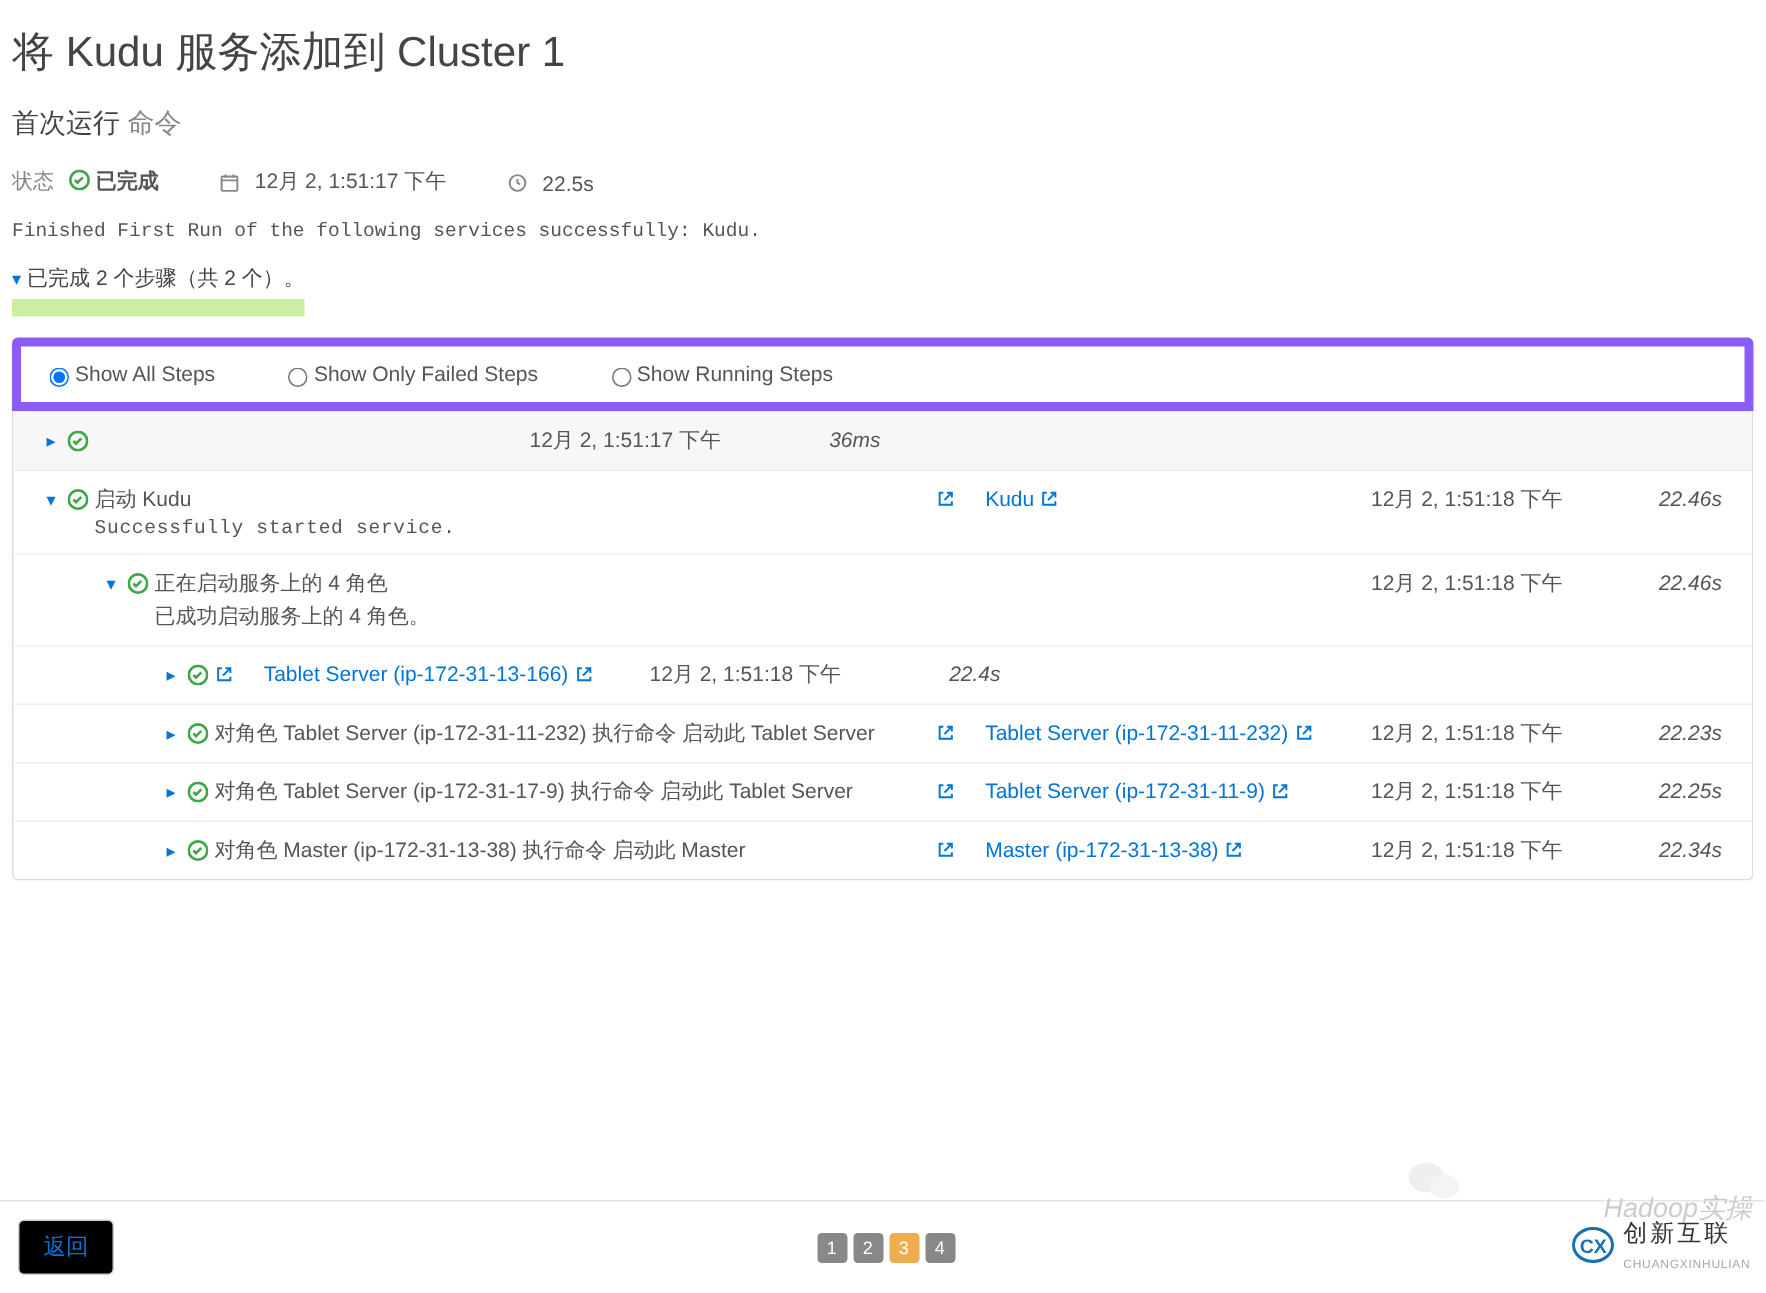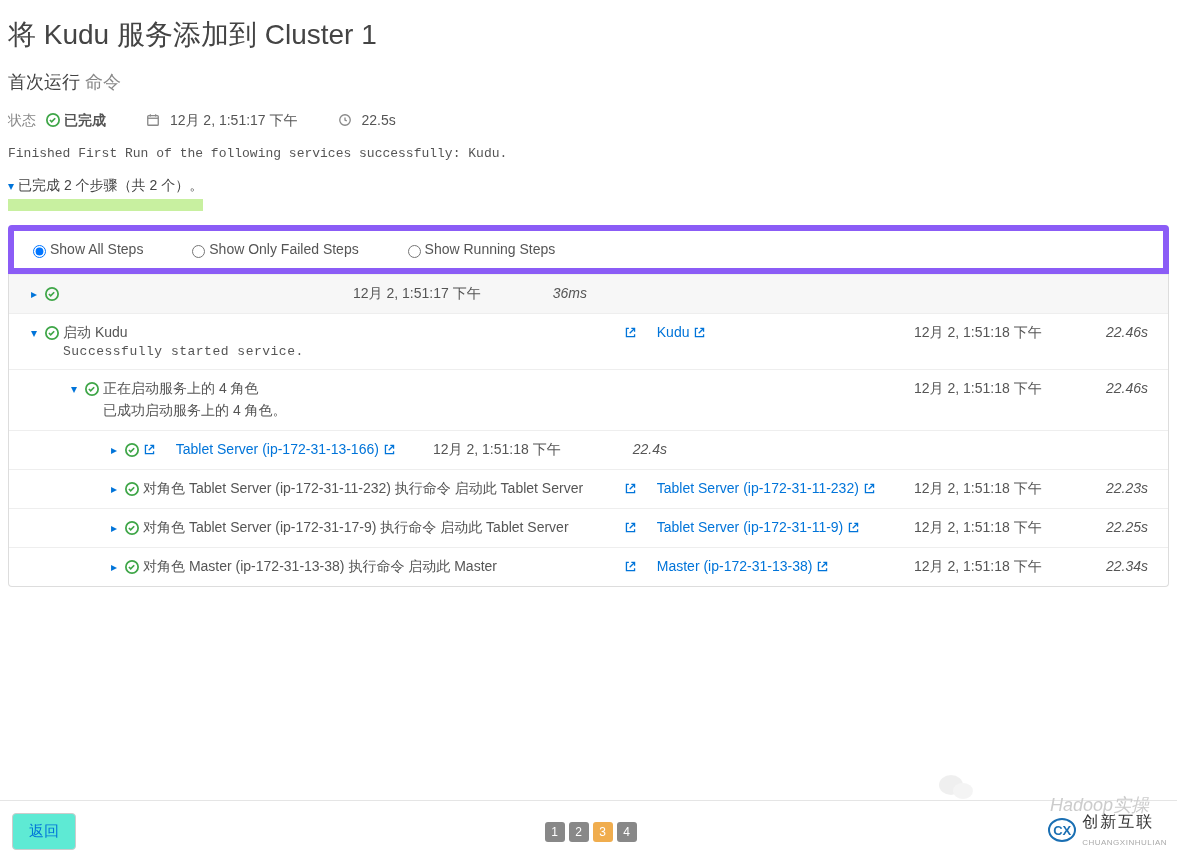--- a/index.html
+++ b/index.html
@@ -23,21 +23,21 @@
   .subtitle {
     font-size: 18px;
     color: #444;
     margin-bottom: 18px;
   }
   .subtitle .grey { color: #888; }
   .status-line {
     color: #555;
     margin-bottom: 16px;
     display: flex;
-    align-items: flex-start;
+    align-items: flex-end;
     gap: 10px;
   }
   .status-line .label-grey { color: #888; }
   .status-line .bold { font-weight: bold; }
   .mono {
     font-family: Menlo, Consolas, "Courier New", monospace;
     font-size: 13px;
     color: #555;
     white-space: pre;
   }
@@ -130,39 +130,39 @@
     display: flex;
     justify-content: space-between;
     align-items: center;
     background:#fff;
   }
   .btn-back {
     border: 1px solid #ccc;
     border-radius: 4px;
     padding: 8px 16px;
     color: #0074d9;
-    background: #5eead4;
+    background: #000000;
     font-size: 15px;
     cursor: pointer;
   }
   .pager { display: flex; gap: 4px; margin: 0 auto; }
   .pg {
     width: 20px; height: 20px;
     border-radius: 3px;
     background: #888;
     color: #fff;
     font-size: 12px;
     line-height: 20px;
     text-align: center;
     cursor: pointer;
   }
   .pg.active { background: #f0ad4e; }
   .watermark-right {
     position: absolute;
-    right: 28px;
+    right: 9px;
     bottom: 45px;
     color: #ccc;
     font-size: 18px;
     font-style: italic;
     pointer-events: none;
   }
   .brand-right {
     position: absolute;
     right: 10px;
     bottom: 14px;

